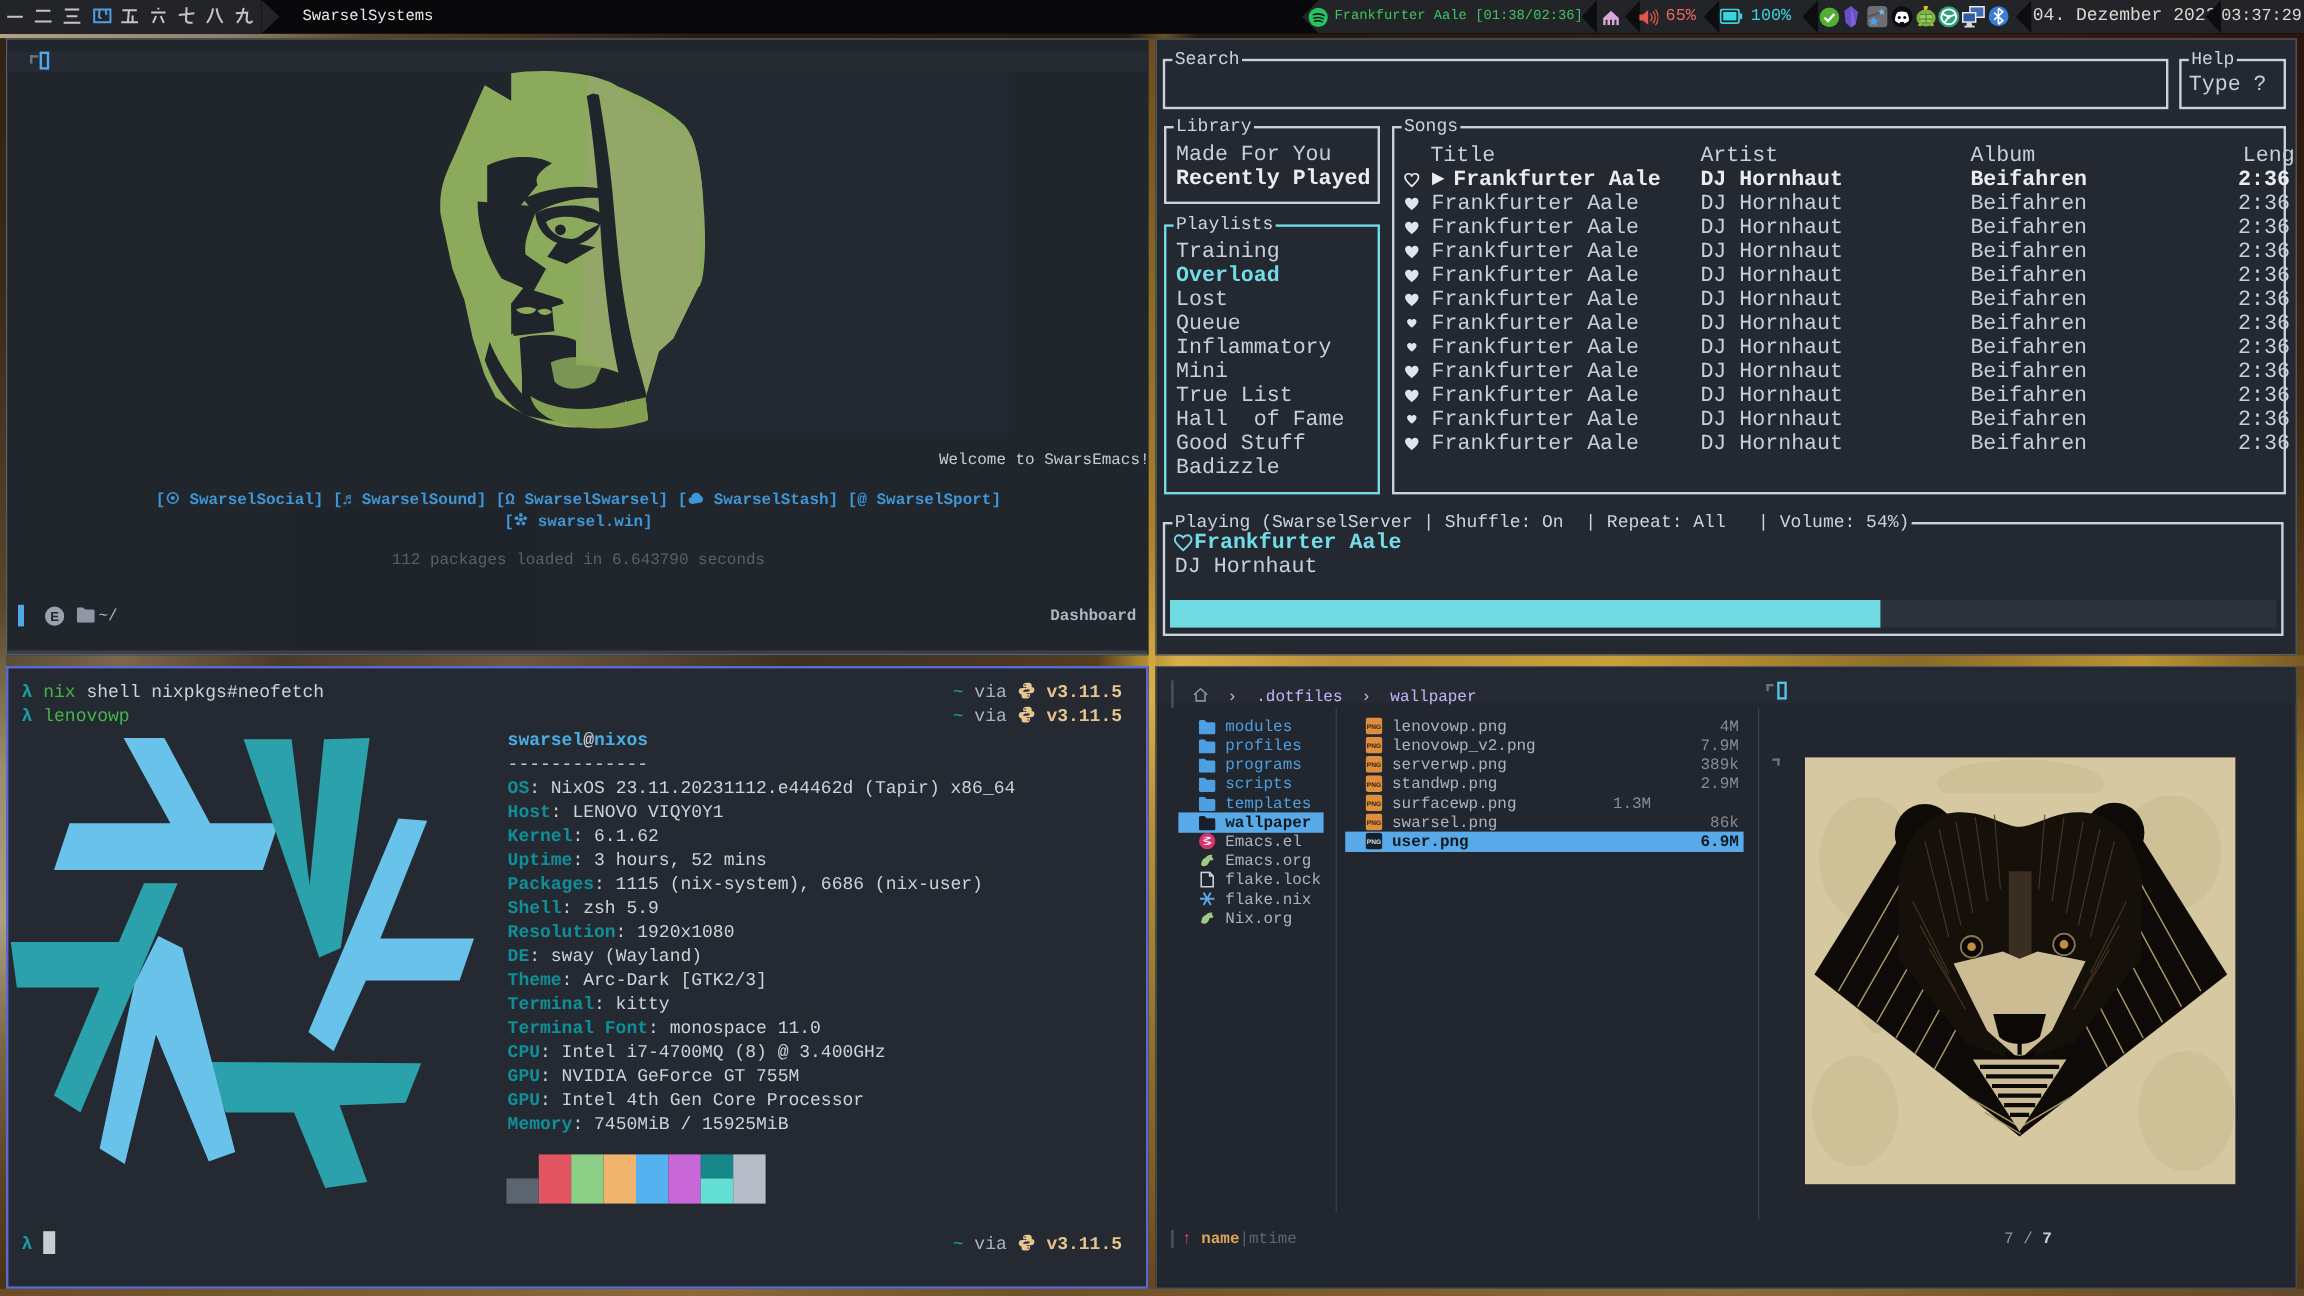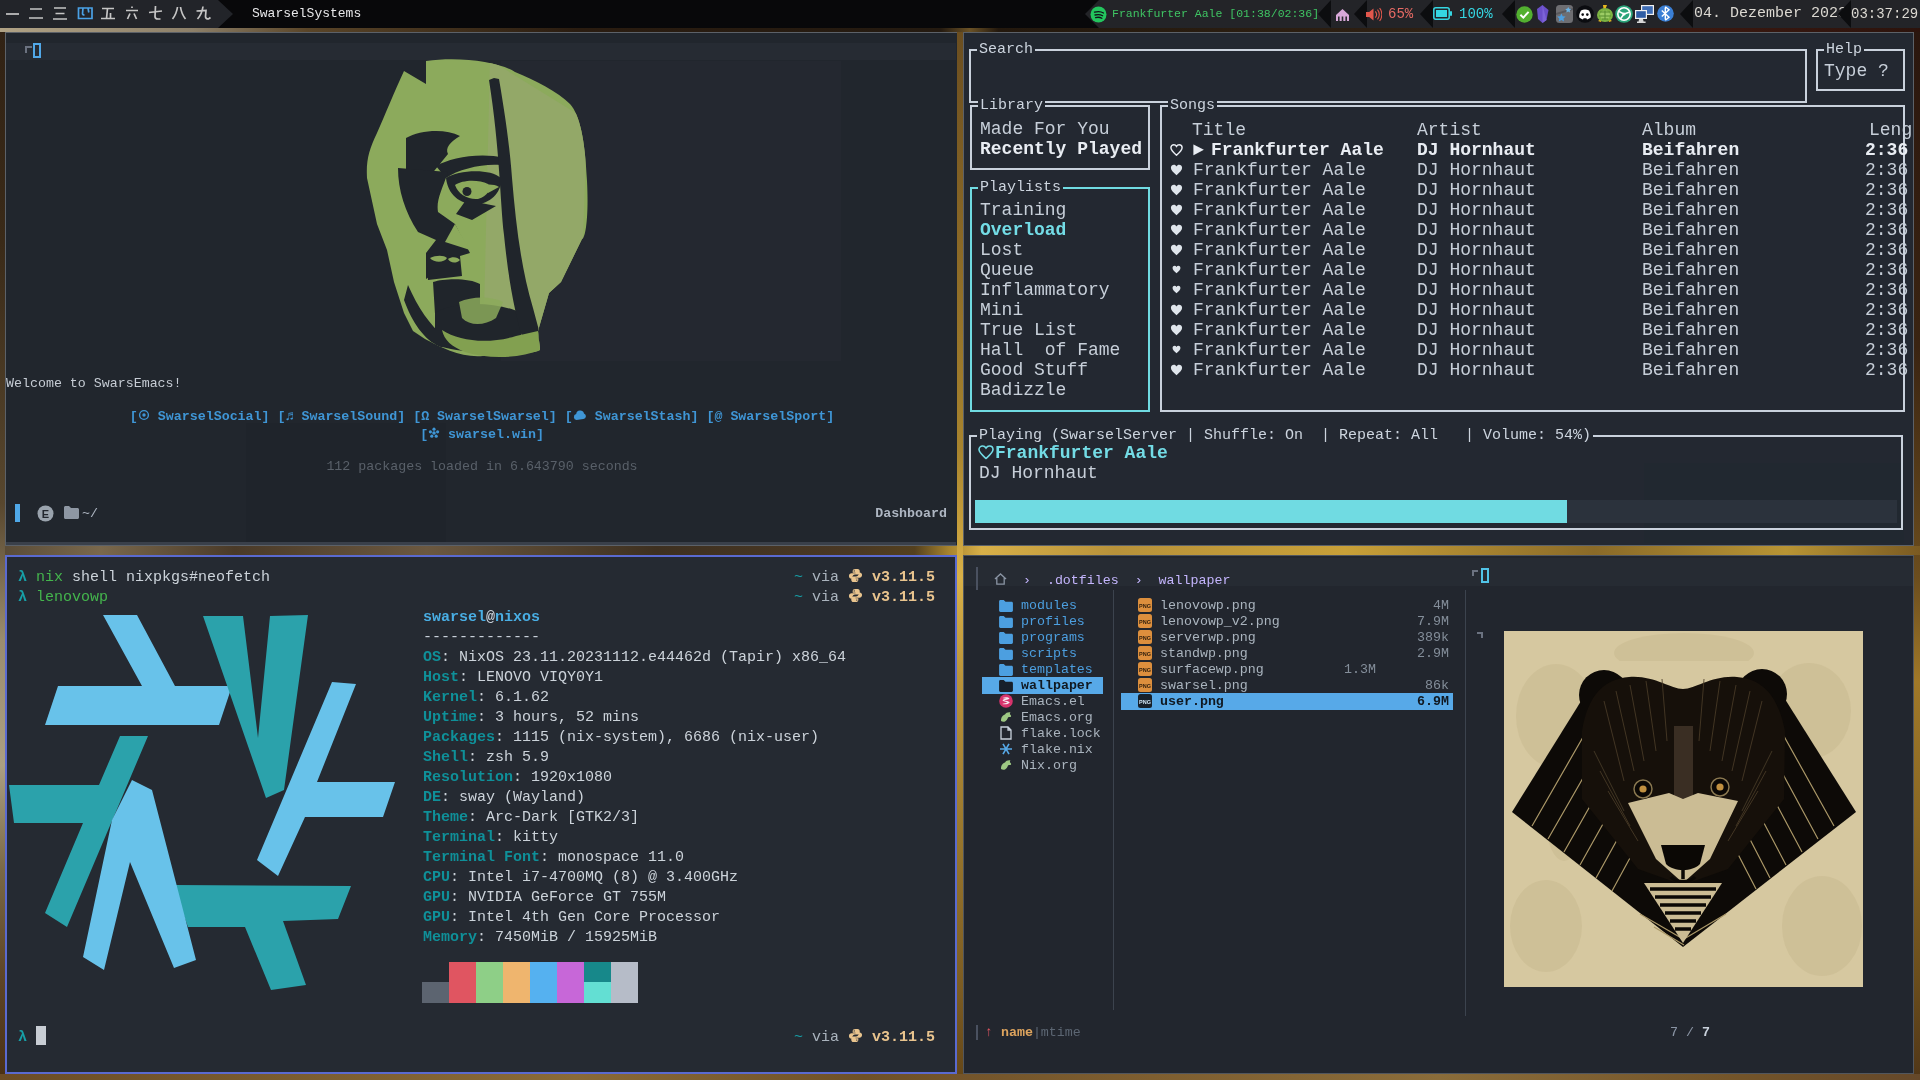--- a/index.html
+++ b/index.html
@@ -180,21 +180,21 @@
     <g fill="#8caa5c">
       <path d="M455 185 C 462 180 478 179 488 184 C 492 188 488 196 478 199 C 468 200 458 194 455 185 Z"></path>
       <path d="M467 187 A 4.5 4.5 0 1 1 467 196 A 4.5 4.5 0 0 1 467 187 Z" fill="#20252b"></path>
       <path d="M480 186 C 486 184 494 184 499 187 L 488 193 Z"></path>
       <path d="M455 224 L 470 250 L 445 242 Z"></path>
       <path d="M430 258 C 436 255 444 255 447 258 C 444 263 434 263 430 258 Z M 448 259 C 452 256 458 257 460 260 C 456 264 450 263 448 259 Z"></path>
       <path d="M459 302 C 472 296 492 296 503 302 L 496 318 C 484 326 470 326 462 318 Z" opacity="0.85"></path>
       <path d="M442 330 C 460 342 490 344 516 336 L 538 331 L 540 350 C 520 358 490 360 465 352 C 452 347 444 340 442 330 Z" fill="#82a050"></path>
     </g>
   </svg>
-  <div class="abs mono13" style="left:0;top:343px;width:952px;text-align:left;color:#c6ccd4">Welcome to SwarsEmacs!</div>
+  <div class="abs mono13" style="left:0;top:343px;width:952px;text-align:right;color:#c6ccd4">Welcome to SwarsEmacs!</div>
   <div class="abs mono13 bold" style="left:0;top:376px;width:952px;text-align:center;color:#3f96d6">[<svg width="12" height="12" viewBox="0 0 12 12" style="vertical-align:-1px">
         <circle cx="6" cy="6" r="4.4" fill="none" stroke="#3f96d6" stroke-width="1.4"></circle>
         <circle cx="6" cy="6" r="1.7" fill="#3f96d6"></circle>
       </svg> SwarselSocial] [♬ SwarselSound] [Ω SwarselSwarsel] [<svg width="14" height="11" viewBox="0 0 14 11" style="vertical-align:-1px">
         <path d="M3.5 10 a3 3 0 0 1 -.3-5.9 A4 4 0 0 1 11 3.4 a2.9 2.9 0 0 1 -.6 5.6 z" fill="#3f96d6"></path>
       </svg> SwarselStash] [@ SwarselSport]</div>
   <div class="abs mono13 bold" style="left:0;top:394px;width:952px;text-align:center;color:#3f96d6">[<svg width="12" height="12" viewBox="0 0 12 12" style="vertical-align:-1px">
         <g fill="#3f96d6">
           <circle cx="6" cy="6" r="1.8"></circle>
           <circle cx="6" cy="2.2" r="1.6"></circle>
@@ -213,21 +213,21 @@
   <svg class="abs" style="left:58px;top:473px" width="15" height="13" viewBox="0 0 15 13" fill="#8e97a3">
     <path d="M0 1.5 C 0 0.7 0.7 0 1.5 0 H 5 L 7 2 H 13.5 C 14.3 2 15 2.7 15 3.5 V 11.5 C 15 12.3 14.3 13 13.5 13 H 1.5 C 0.7 13 0 12.3 0 11.5 Z"></path>
   </svg>
   <div class="abs mono13" style="left:76px;top:473px;color:#aeb6c2">~/</div>
   <div class="abs mono13 bold" style="left:0px;top:473px;width:941px;text-align:right;color:#aeb6c2">Dashboard</div>
   <div class="abs" style="left:0;top:509px;width:950px;height:3px;background:#3a404a"></div>
 </div>
 <div class="win" id="w-music">
   <div class="abs" style="left:680px;top:430px;width:260px;height:80px;background:#202730;opacity:0.5"></div>
 
-  <div class="tbox" style="left:5px;top:16px;width:838px;height:54px">
+  <div class="tbox" style="left:5px;top:16px;width:838px;height:42px">
       <span class="lbl">Search</span>
     </div>
   <div class="tbox" style="left:852px;top:16px;width:89px;height:42px">
       <span class="lbl">Help</span>
     <div class="mrow" style="left:6px;top:10px">Type ?</div>
   </div>
   <div class="tbox" style="left:6px;top:154px;width:180px;height:225px;border-color:#70dbe2">
       <span class="lbl cyan">Playlists</span>
     <div class="mrow" style="left:8px;top:11px">Training
 <span class="bold cyan">Overload</span>

